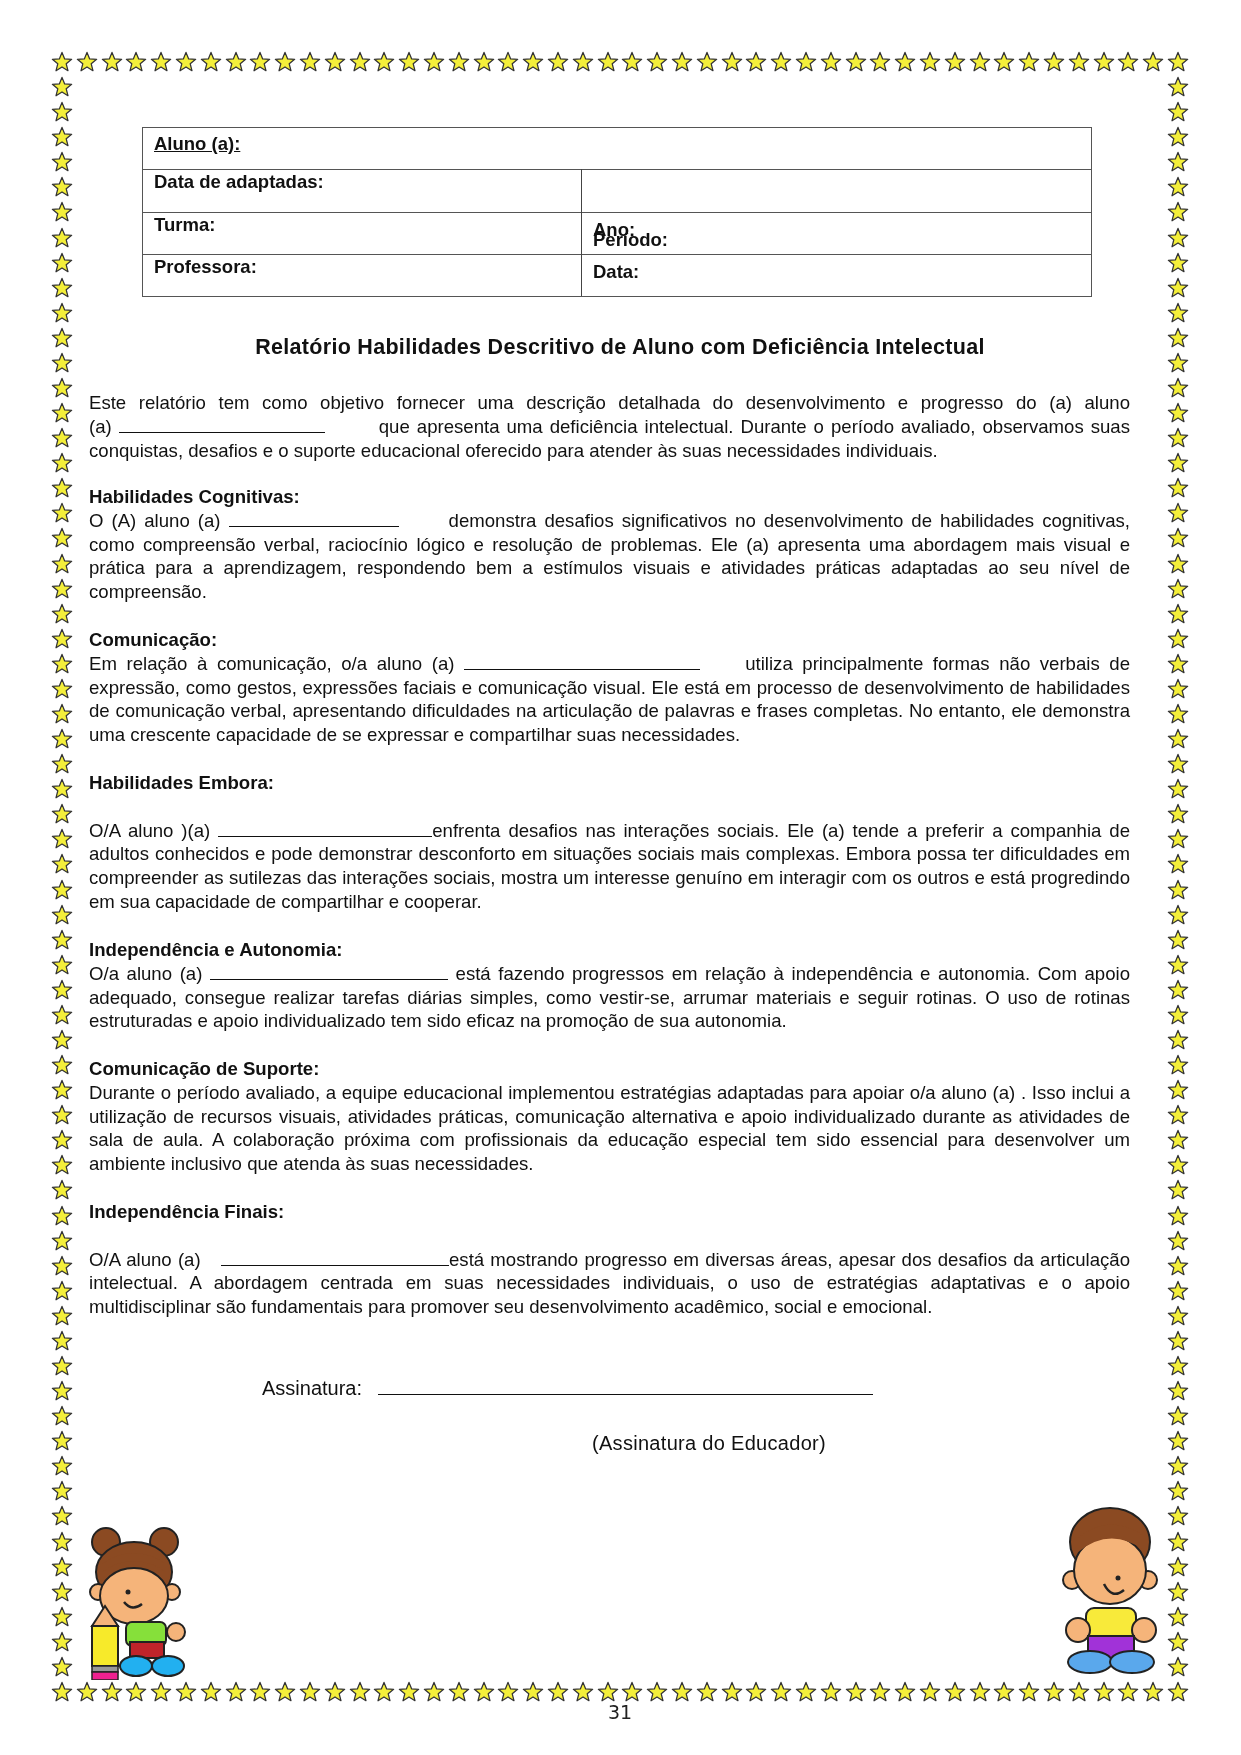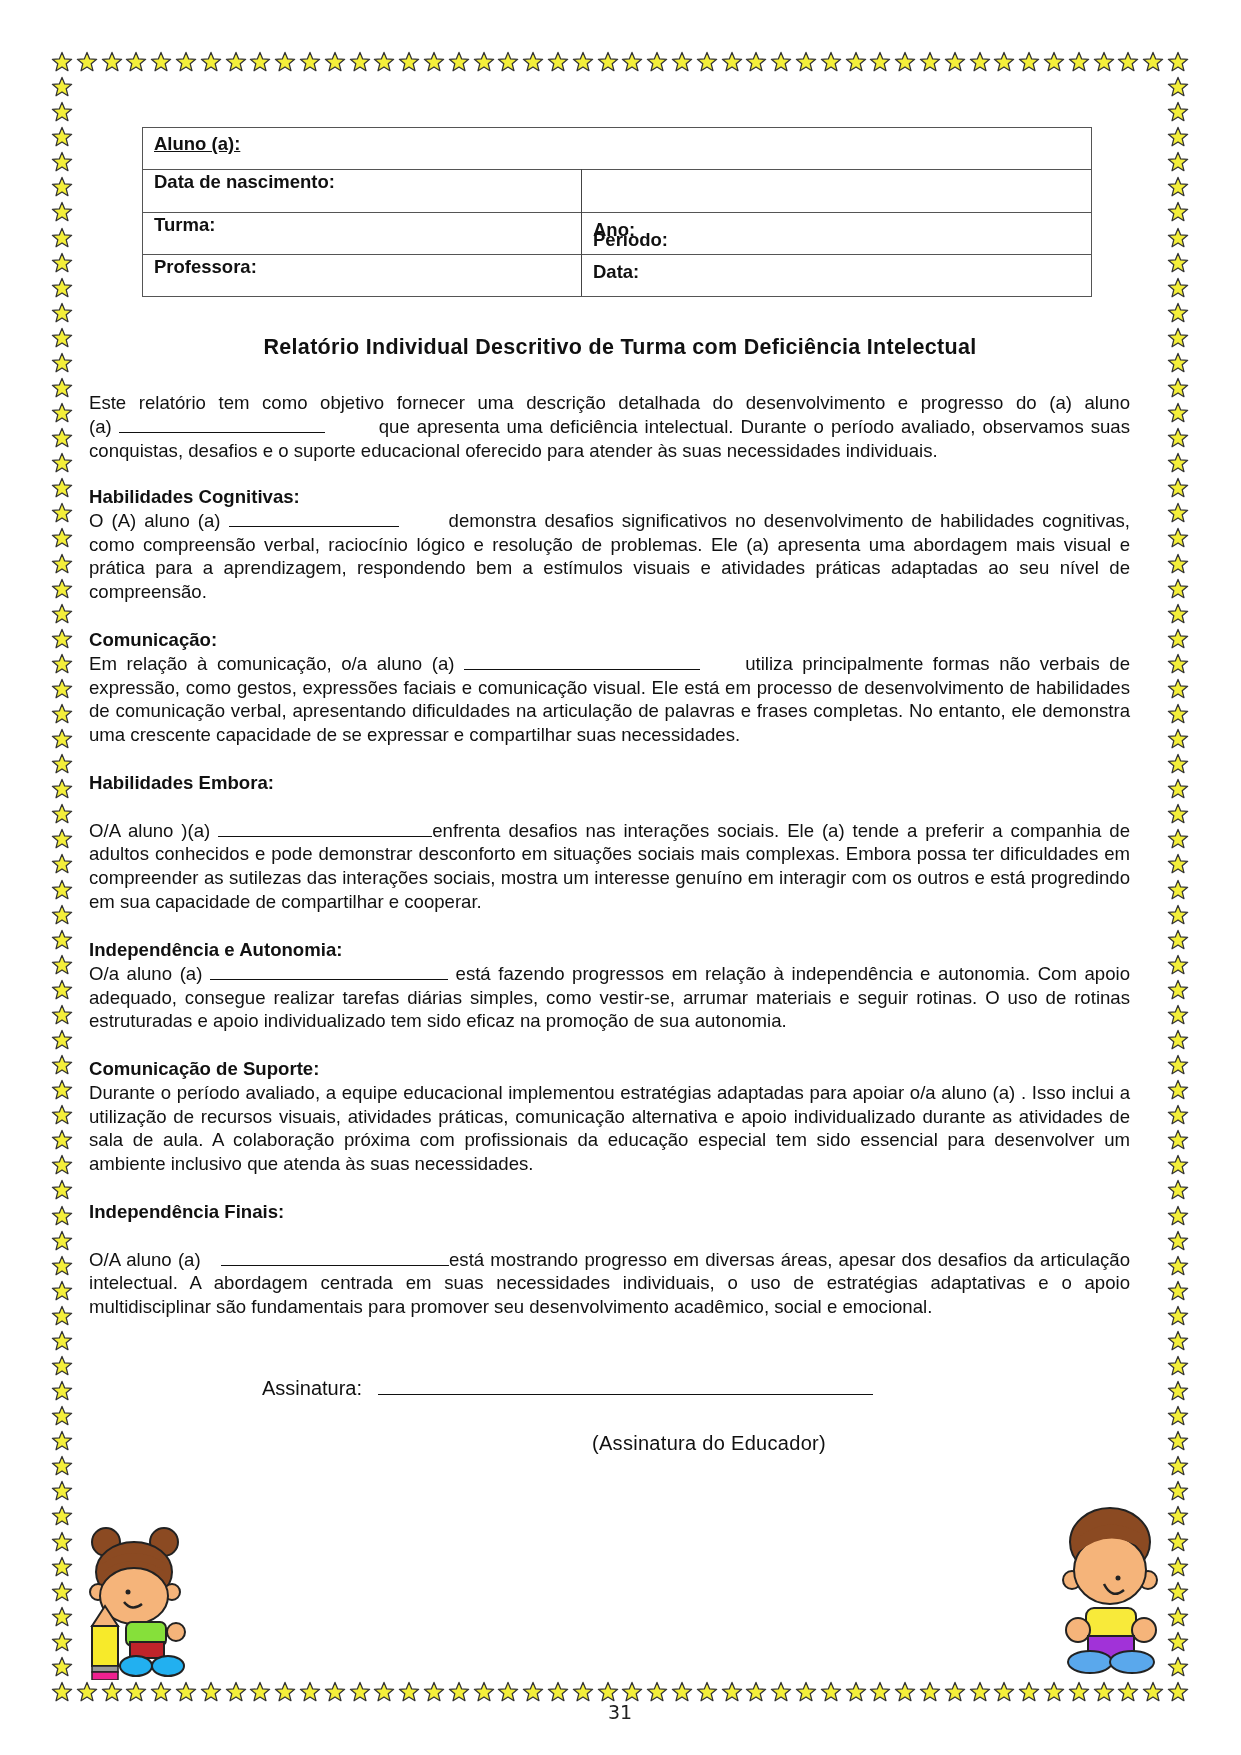--- a/index.html
+++ b/index.html
@@ -1129,35 +1129,35 @@
     <span class="star" style="left: 1167px; top: 1655.92px;">
       <svg viewBox="0 0 24 24">
         <polygon points="12,1.5 14.9,8.6 22.5,9.1 16.6,14 18.5,21.5 12,17.4 5.5,21.5 7.4,14 1.5,9.1 9.1,8.6" fill="#f4ef3a" stroke="#333333" stroke-width="1.4" stroke-linejoin="round"></polygon>
       </svg>
     </span>
   </div>
 
 <div id="info-table">
   <span class="tcell" style="left:11px; top:5px;text-decoration:underline;">Aluno (a):</span>
   <div class="trow" style="top:41px; height:43px;">
-    <span class="tcell" style="left:11px; top:1px;">Data de nascimento:</span>
+    <span class="tcell" style="left:11px; top:1px;">Data de adaptadas:</span>
     <span class="tcell" style="left:450px; top:11px;margin-top:48px;">Período:</span>
   </div>
   <div class="trow" style="top:84px; height:42px;">
     <span class="tcell" style="left:11px; top:1px;">Turma:</span>
     <span class="tcell" style="left:450px; top:6px;">Ano:</span>
   </div>
   <div class="trow" style="top:126px; height:42px;">
     <span class="tcell" style="left:11px; top:1px;">Professora:</span>
     <span class="tcell" style="left:450px; top:6px;">Data:</span>
   </div>
   <div class="vdiv"></div>
 </div>
 
-<div id="title">Relatório Individual Descritivo de Turma com Deficiência Intelectual</div>
+<div id="title">Relatório Habilidades Descritivo de Aluno com Deficiência Intelectual</div>
 
 <div class="block" style="top:391px;">
   <p style="text-align-last:justify;">Este relatório tem como objetivo fornecer uma descrição detalhada do desenvolvimento e progresso do (a) aluno</p>
   <p>
     <span>(a)</span>
     <span class="blank" style="width:206px;"></span>
     <span class="gap" style="width:40px;"></span>
     <span>que apresenta uma deficiência intelectual. Durante o período avaliado, observamos suas conquistas, desafios e o suporte educacional oferecido para atender às suas necessidades individuais.</span>
   </p>
 </div>

